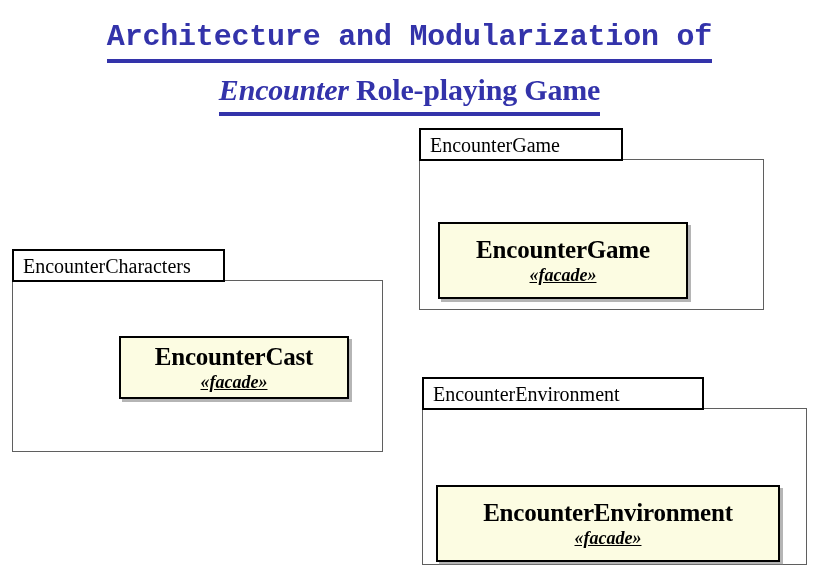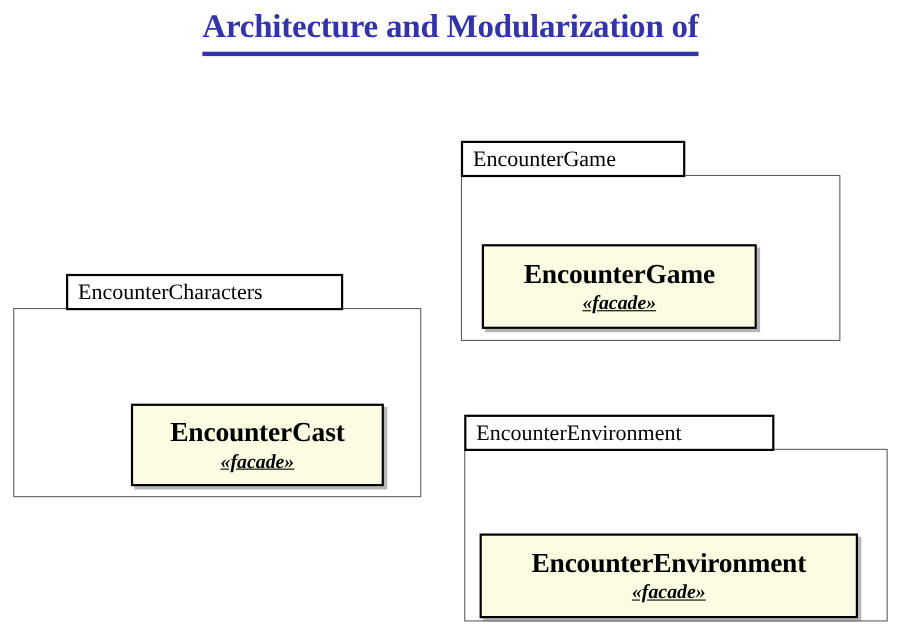--- a/index.html
+++ b/index.html
@@ -36,21 +36,21 @@
     white-space: nowrap;
   }
   #diagram-title .title-line > .underlined {
     display: inline-block;
     border-bottom: 4px solid #3333aa;
     padding-bottom: 1px;
   }
   #diagram-title .title-em {
     font-style: italic;
   }
-  #title-line-1 { margin-top: 4px; }
+  #title-line-1 { margin-top: 16px; font-family: Liberation Mono, monospace; }
   #title-line-2 { margin-top: 6px; }
 
   
   .package {
     position: absolute;
   }
   .package-tab {
     position: absolute;
     left: 0;
     top: 0;
@@ -107,42 +107,45 @@
     font-size: 18px;
     line-height: 21px;
     color: #000000;
     white-space: nowrap;
     margin-top: 1px;
     text-decoration: underline;
   }
 
   
   #package-encountercharacters { left: 12px;  top: 249px; }
-  #package-encountercharacters .package-tab  { width: 252px; height: 33px; margin-left: 48px; }
+  #package-encountercharacters .package-tab  { width: 213px; height: 33px; }
   #package-encountercharacters .package-body { top: 31px; width: 371px; height: 172px; }
-  #class-encountercast { left: 106px; top: 86px; width: 230px; height: 75px; }
+  #class-encountercast { left: 106px; top: 55px; width: 230px; height: 63px; }
 
   
   #package-encountergame { left: 419px; top: 128px; }
   #package-encountergame .package-tab  { width: 204px; height: 33px; }
   #package-encountergame .package-body { top: 31px; width: 345px; height: 151px; }
   #class-encountergame { left: 18px; top: 62px; width: 250px; height: 77px; }
 
   
   #package-encounterenvironment { left: 422px; top: 377px; }
   #package-encounterenvironment .package-tab  { width: 282px; height: 33px; }
   #package-encounterenvironment .package-body { top: 31px; width: 385px; height: 157px; }
   #class-encounterenvironment { left: 13px; top: 76px; width: 344px; height: 77px; }
 </style>
 </head>
 <body>
 
 <div id="diagram-title">
   <span class="title-line" id="title-line-1">
     <span class="underlined">Architecture and Modularization of</span>
+  </span>
+  <span class="title-line" id="title-line-2">
+    <span class="underlined"><span class="title-em">Encounter</span><span> Role-playing Game</span></span>
   </span>
 </div>
 
 <div class="package" id="package-encountercharacters">
   <div class="package-tab">
     <span class="package-tab-label">EncounterCharacters</span>
   </div>
   <div class="package-body">
     <div class="class-box" id="class-encountercast">
       <span class="class-name">EncounterCast</span>

